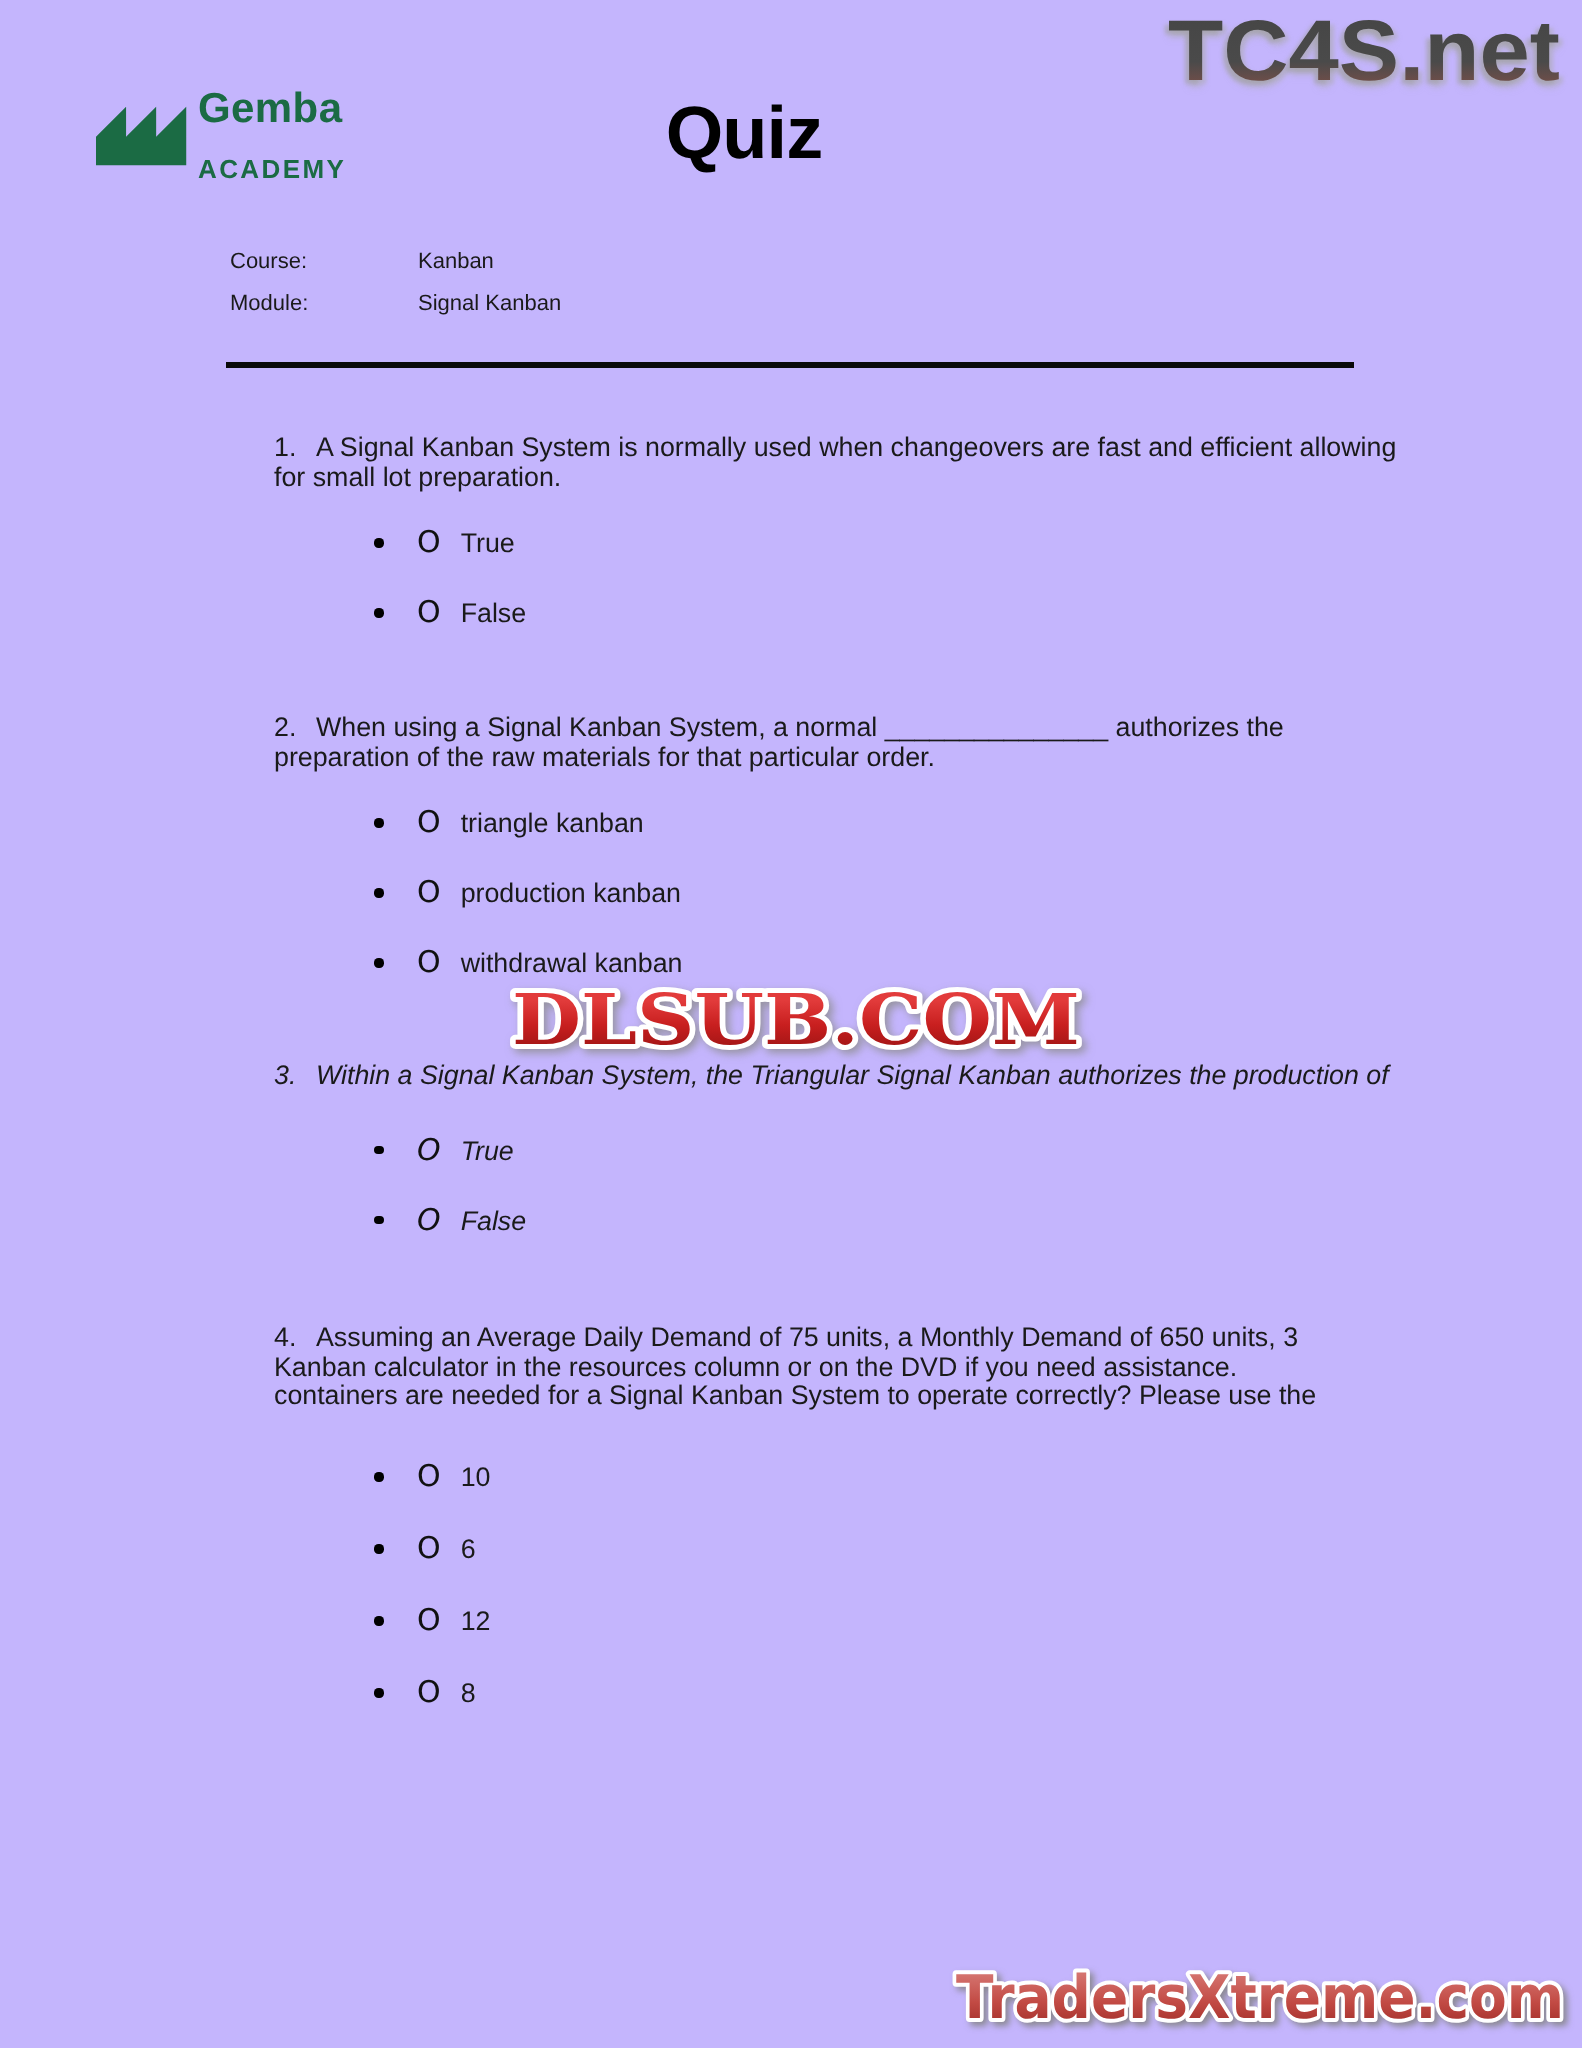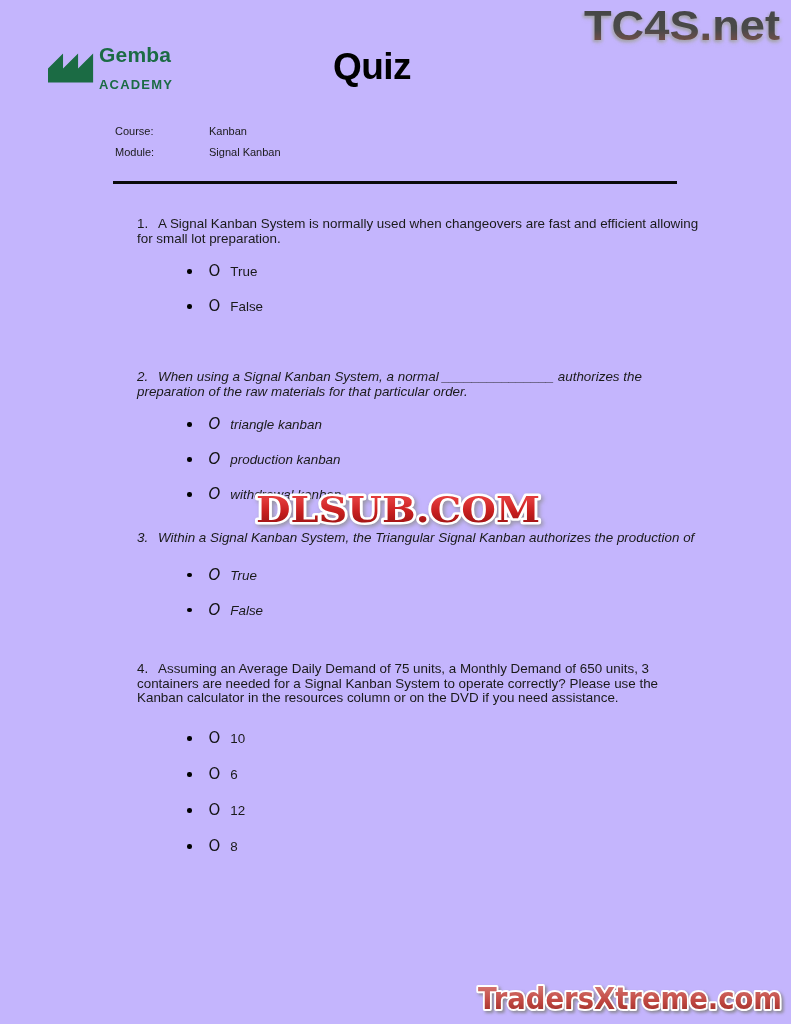--- a/index.html
+++ b/index.html
@@ -55,21 +55,21 @@
     text-align:center;font-size:37px;font-weight:bold;color:#000;
     letter-spacing:-.5px;
   }
   .meta{position:absolute;left:115px;top:121px;font-size:11px;}
   .meta-row{display:flex;line-height:20.5px;}
   .meta-label{width:94px;}
   .divider{position:absolute;left:113px;top:181px;width:564px;height:3px;background:#0a0a0a;}
 
   
   .question{position:absolute;left:0;width:791px;}
-  .q1{top:217px;} .q2{top:370px;font-style:italic;} .q3{top:531px;font-style:italic;} .q4{top:662px;}
+  .q1{top:217px;} .q2{top:357px;} .q3{top:531px;font-style:italic;} .q4{top:662px;}
   .q-line{
     margin-left:137px;font-size:13.4px;line-height:14.6px;
     white-space:nowrap;color:#1a1a1a;
   }
   .q-num{display:inline-block;min-width:21px;}
   .options{padding:0;}
   .q1 .options,.q2 .options{margin-top:18px;}
   .q3 .options{margin-top:22px;}
   .q4 .options{margin-top:25px;}
   .option{
@@ -197,22 +197,22 @@
         <span class="radio">O</span>
         <span class="option-label">False</span>
       </div>
     </div>
   </div>
 
   <div class="question q4">
     <div class="q-line">
       <span class="q-num">4.</span><span>Assuming an Average Daily Demand of 75 units, a Monthly Demand of 650 units, 3</span>
     </div>
+    <div class="q-line">Kanban calculator in the resources column or on the DVD if you need assistance.</div>
     <div class="q-line">containers are needed for a Signal Kanban System to operate correctly?  Please use the</div>
-    <div class="q-line">Kanban calculator in the resources column or on the DVD if you need assistance.</div>
     <div class="options">
       <div class="option">
         <span class="bullet"></span>
         <span class="radio">O</span>
         <span class="option-label">10</span>
       </div>
       <div class="option">
         <span class="bullet"></span>
         <span class="radio">O</span>
         <span class="option-label">6</span>

